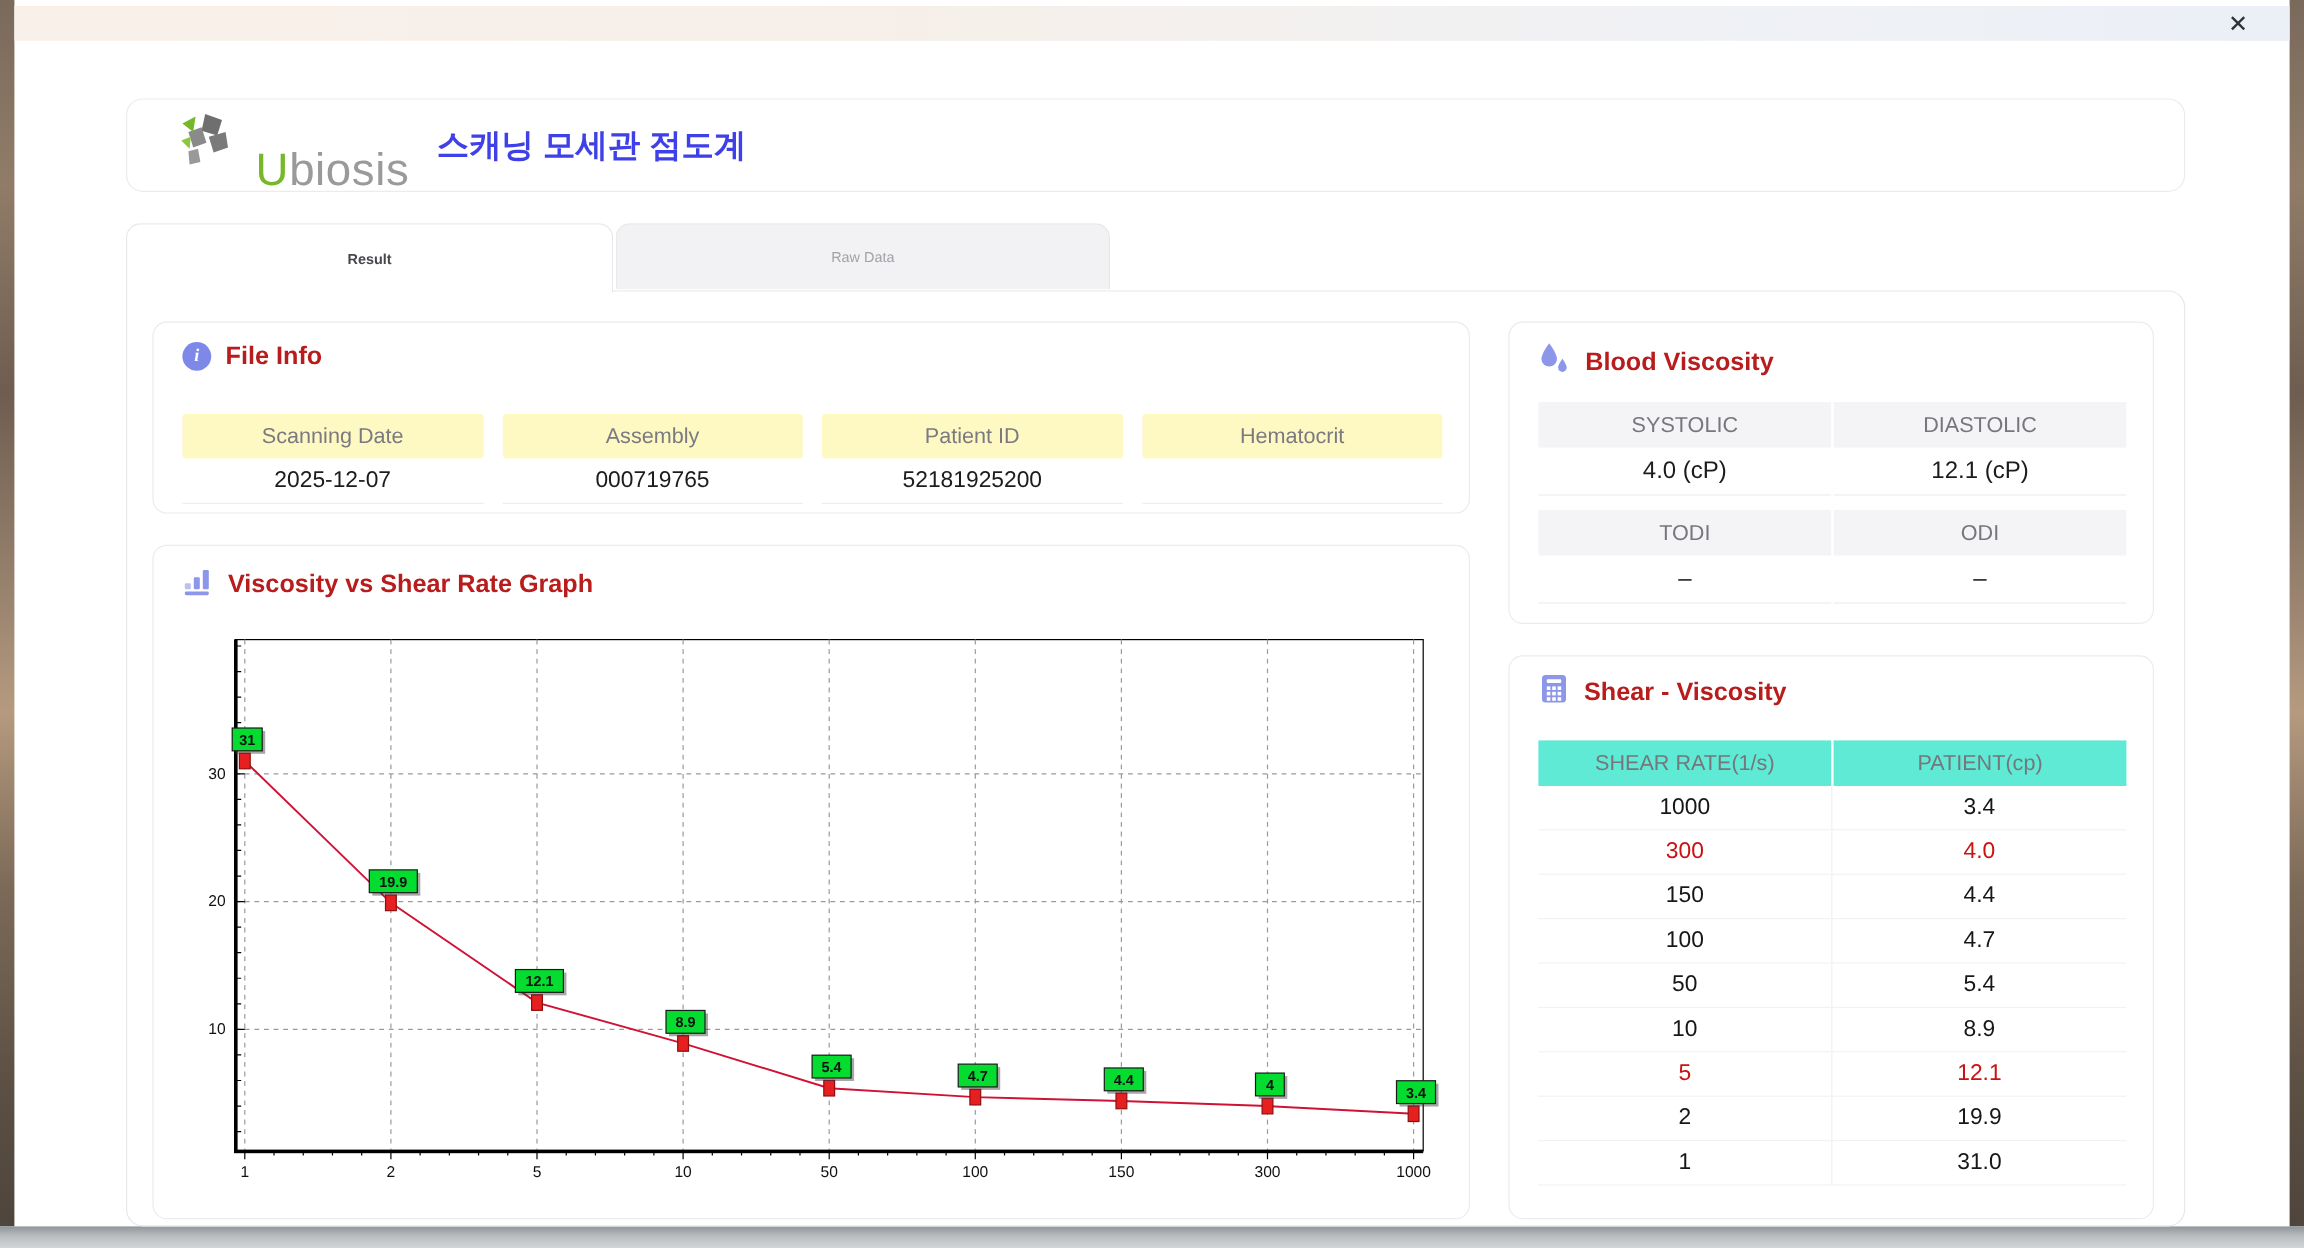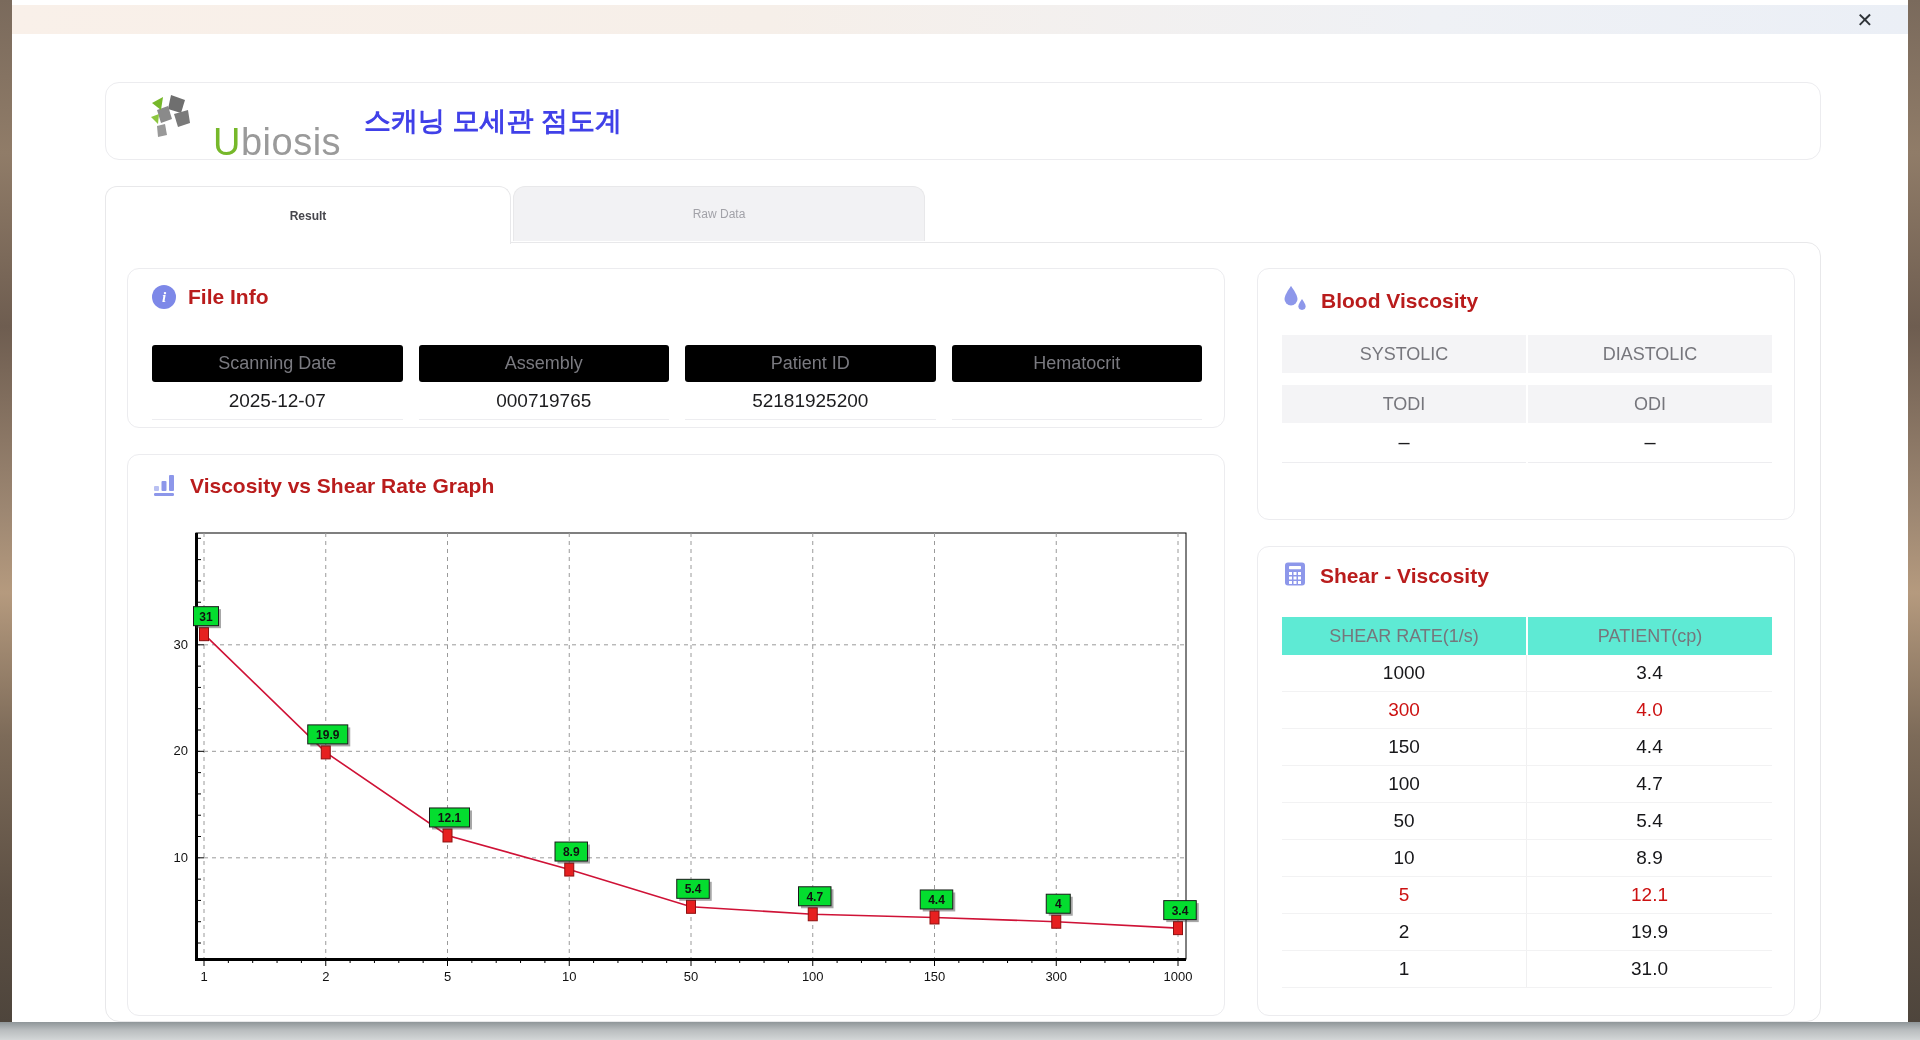--- a/index.html
+++ b/index.html
@@ -39,21 +39,21 @@
   #tab-result { left:105px; width:406px; background:#fff; color:#46464c; font-weight:bold; z-index:3; height:58px; }
   #tab-rawdata { left:513px; width:412px; height:55px; background:#f2f2f4; color:#a2a2a8; z-index:1; }
 
   #main-panel { left:105px; top:242px; width:1716px; height:780px; border:1px solid #e8e8ea;
                 border-radius:0 14px 14px 14px; position:absolute; background:#fff; z-index:2; }
 
   
   #file-card { left:127px; top:268px; width:1098px; height:160px; border-radius:12px; z-index:4; }
   .fields { position:absolute; left:24px; top:76px; width:1050px; display:grid;
             grid-template-columns:repeat(4,1fr); column-gap:16px; }
-  .field-label { height:37px; background:#000000; color:#7a7a80; font-size:18px;
+  .field-label { height:37px; background:#fef9c3; color:#7a7a80; font-size:18px;
                  display:flex; align-items:center; justify-content:center; border-radius:3px; }
   .field-value { height:38px; font-size:19px; color:#1c1c1e; display:flex; align-items:center;
                  justify-content:center; border-bottom:1px solid #ededf0; }
 
   
   #graph-card { left:127px; top:454px; width:1098px; height:562px; border-radius:12px; z-index:4;padding-left:28px; }
   #chart-mount { position:absolute; left:24px; top:64px; }
 
   
   #blood-card { left:1257px; top:268px; width:538px; height:252px; border-radius:12px; z-index:4; }
@@ -291,20 +291,24 @@
           <path d="M20 14 C20 14 16.4 18.8 16.4 21.3 a3.6 3.6 0 0 0 7.2 0 C23.6 18.8 20 14 20 14 Z" fill="#8d97ea"></path>
         </svg>
       </span>
       <span class="sec-title">Blood Viscosity</span>
     </div>
     <div class="bv-grid">
       <div class="bv-row">
         <div class="bv-label">SYSTOLIC</div>
         <div class="bv-label">DIASTOLIC</div>
       </div>
+      <div class="bv-row">
+        <div class="bv-value">4.0 (cP)</div>
+        <div class="bv-value">12.1 (cP)</div>
+      </div>
       <div class="bv-spacer"></div>
       <div class="bv-row">
         <div class="bv-label">TODI</div>
         <div class="bv-label">ODI</div>
       </div>
       <div class="bv-row">
         <div class="bv-value">–</div>
         <div class="bv-value">–</div>
       </div>
     </div>

